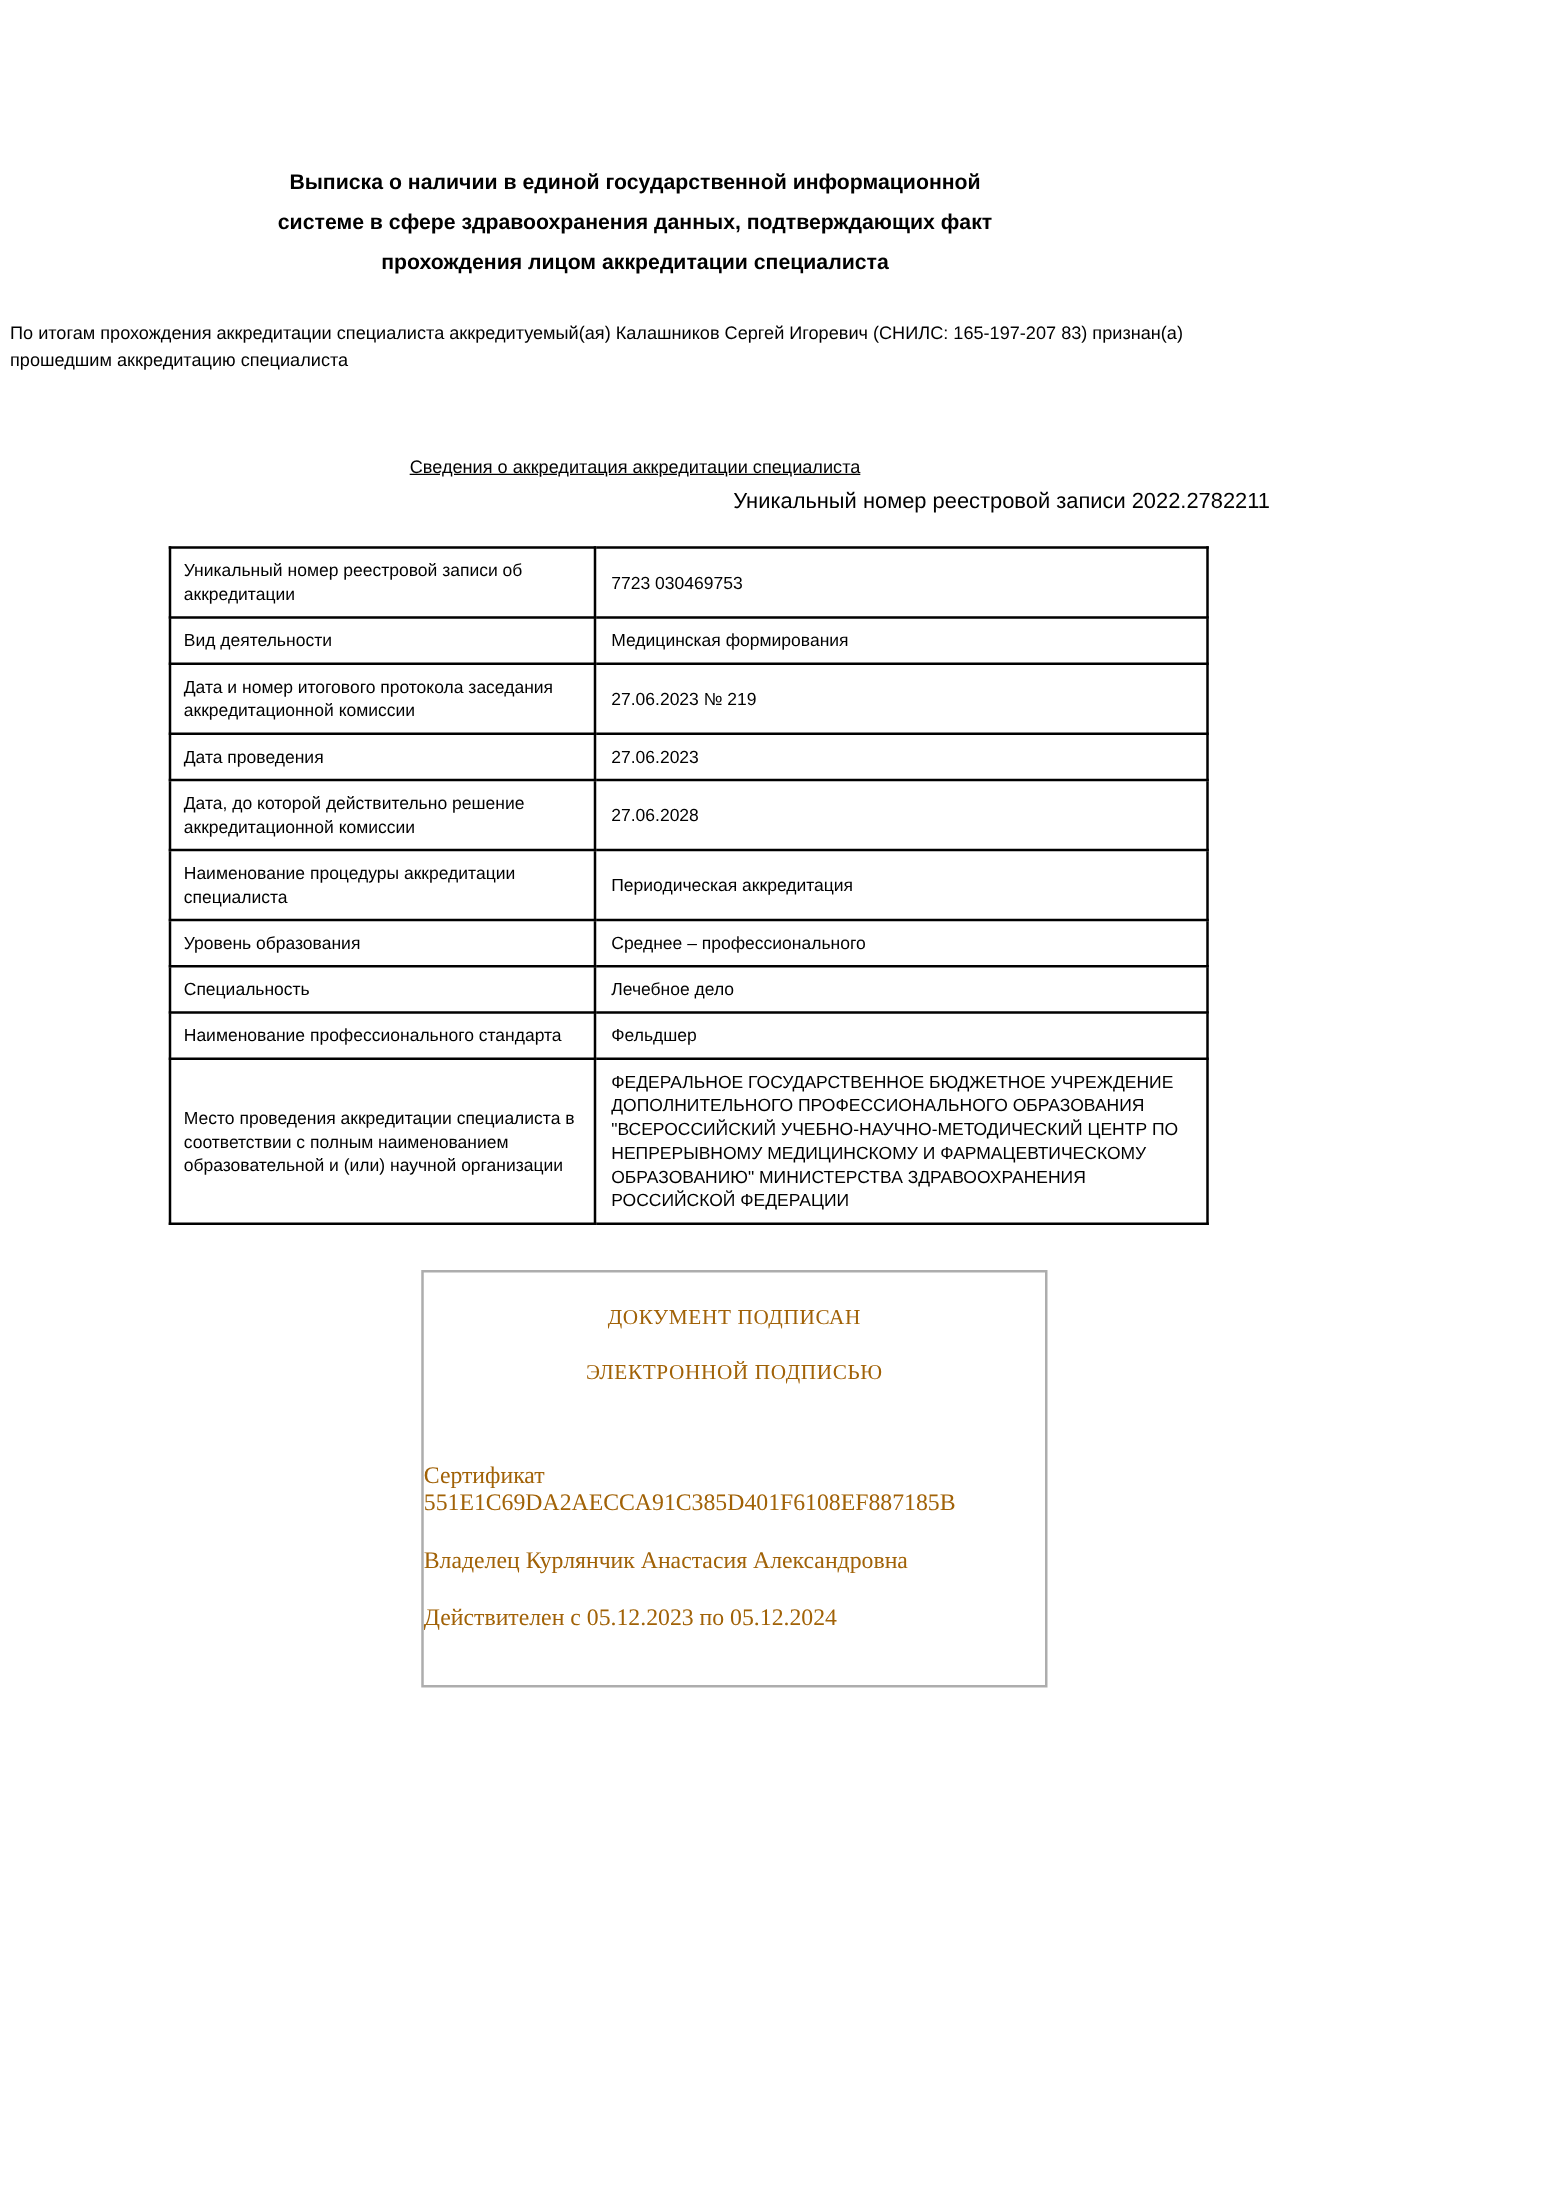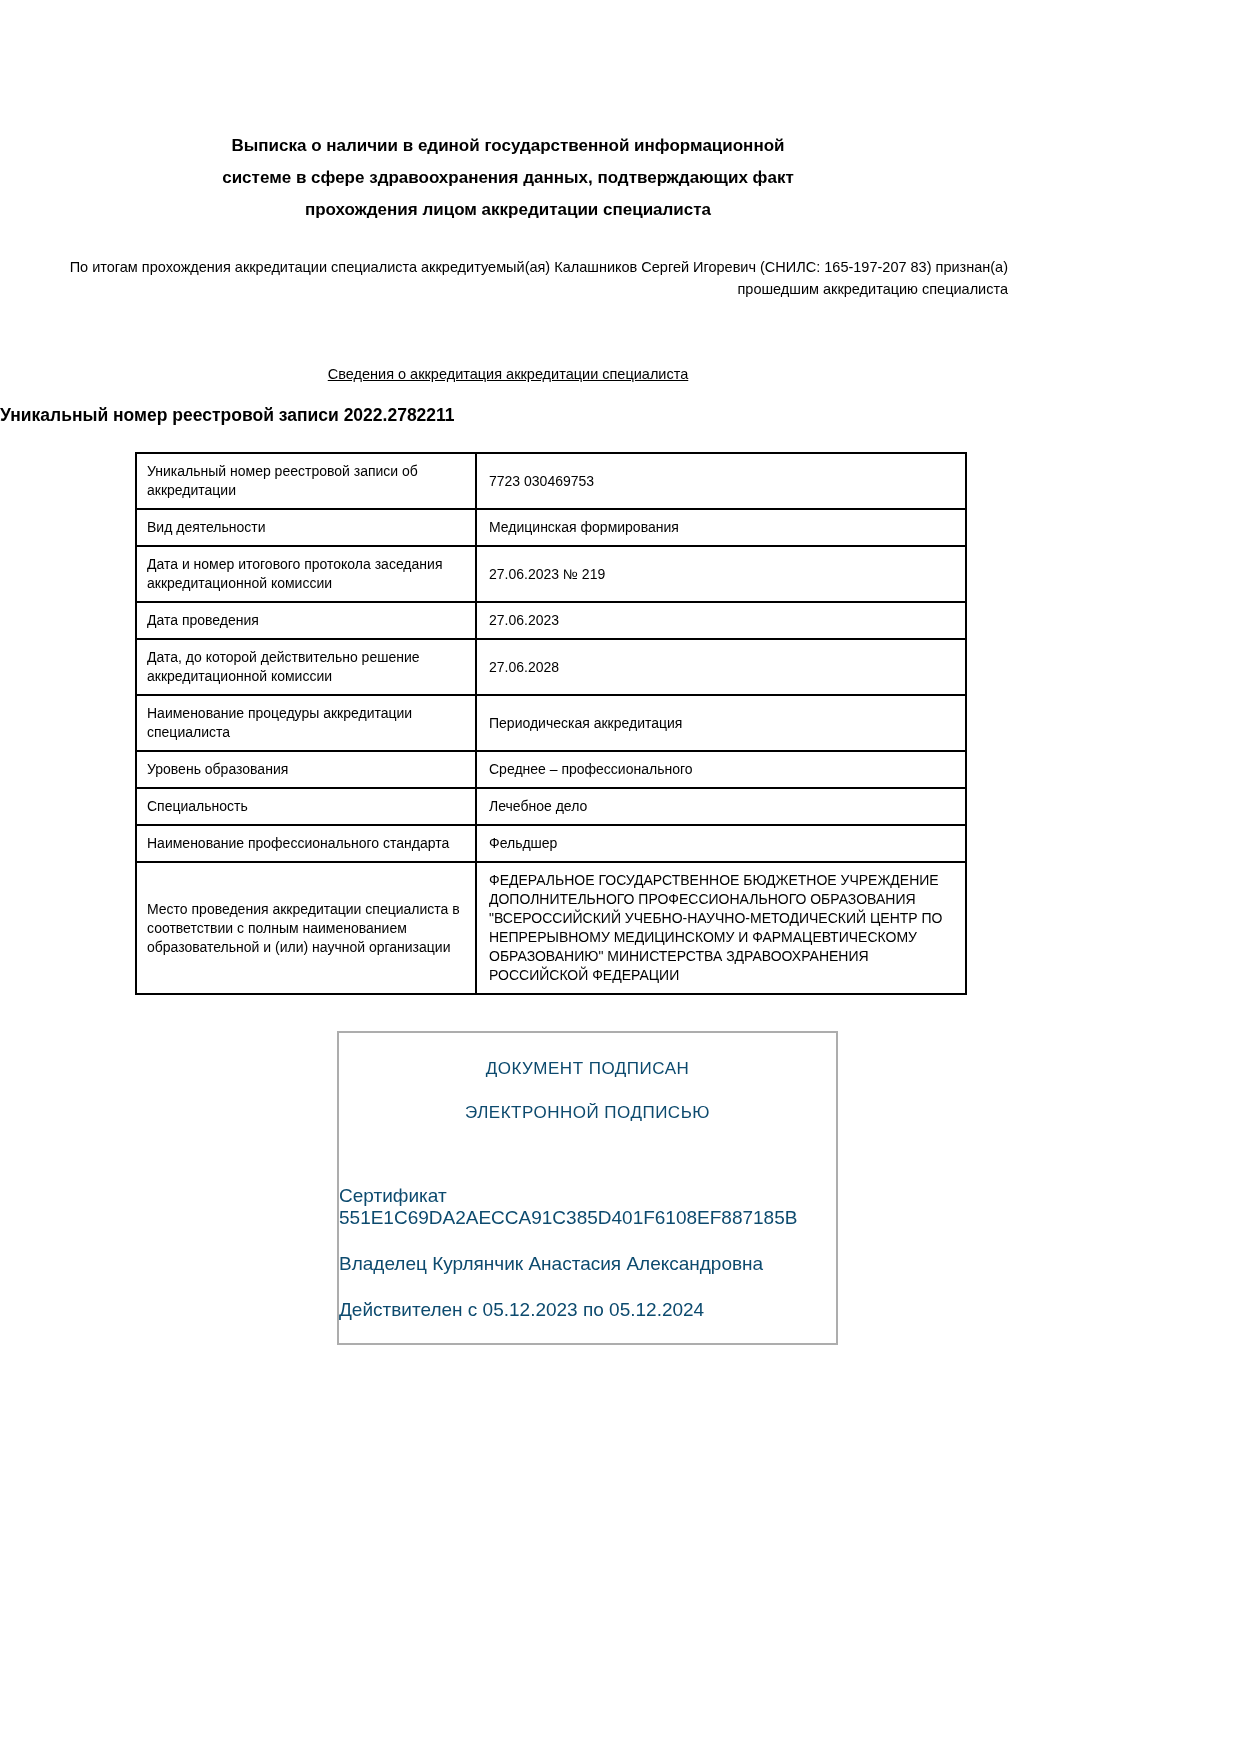--- a/index.html
+++ b/index.html
@@ -36,37 +36,37 @@
     display: block;
     border-bottom: 2px solid #000000;
     padding-bottom: 3px;
   }
   .date-caption { padding-top: 3px; }
 
   
   .intro {
     width: 1000px;
     margin: 30px auto 0;
-    text-align: right;
+    text-align: left;
     font-size: 14.5px;
     line-height: 22px;
   }
 
   
   .section-heading {
     margin-top: 66px;
     text-align: center;
     font-size: 14.5px;
     text-decoration: underline;
   }
   .registry-heading {
-    margin-top: 23px;
-    text-align: left;
+    margin-top: 8px;
+    text-align: right;
     font-size: 17.5px;
-    font-weight: bold;
+    font-weight: normal;
   }
 
   
   .acc-table {
     margin: 26px 0 0 135px;
     width: 832px;
     border-collapse: collapse;
     table-layout: fixed;
   }
   .acc-table td {
@@ -76,22 +76,23 @@
     vertical-align: middle;
   }
   .acc-table td.label-cell { width: 340px; padding: 8px 8px 8px 10px; }
   .acc-table td.value-cell { padding: 8px 10px 8px 12px; margin-left: 14px; }
 
   
   .sig-box {
     width: 501px;
     margin: 36px 0 0 337px;
     border: 2px solid #adadad;
-    color: #0c4a6e;
-    padding-bottom: 22px;
+    color: #a16207;
+    padding-bottom: 42px;
+    font-family: Liberation Serif, serif;
   }
   .sig-title {
     text-align: center;
     font-size: 17px;
     margin-top: 26px;
     letter-spacing: 0.5px;
   }
   .sig-title.second { margin-top: 24px; }
   .sig-line { font-size: 19px; margin: 24px 0 0; }
   .sig-line.cert { margin-top: 62px; }

